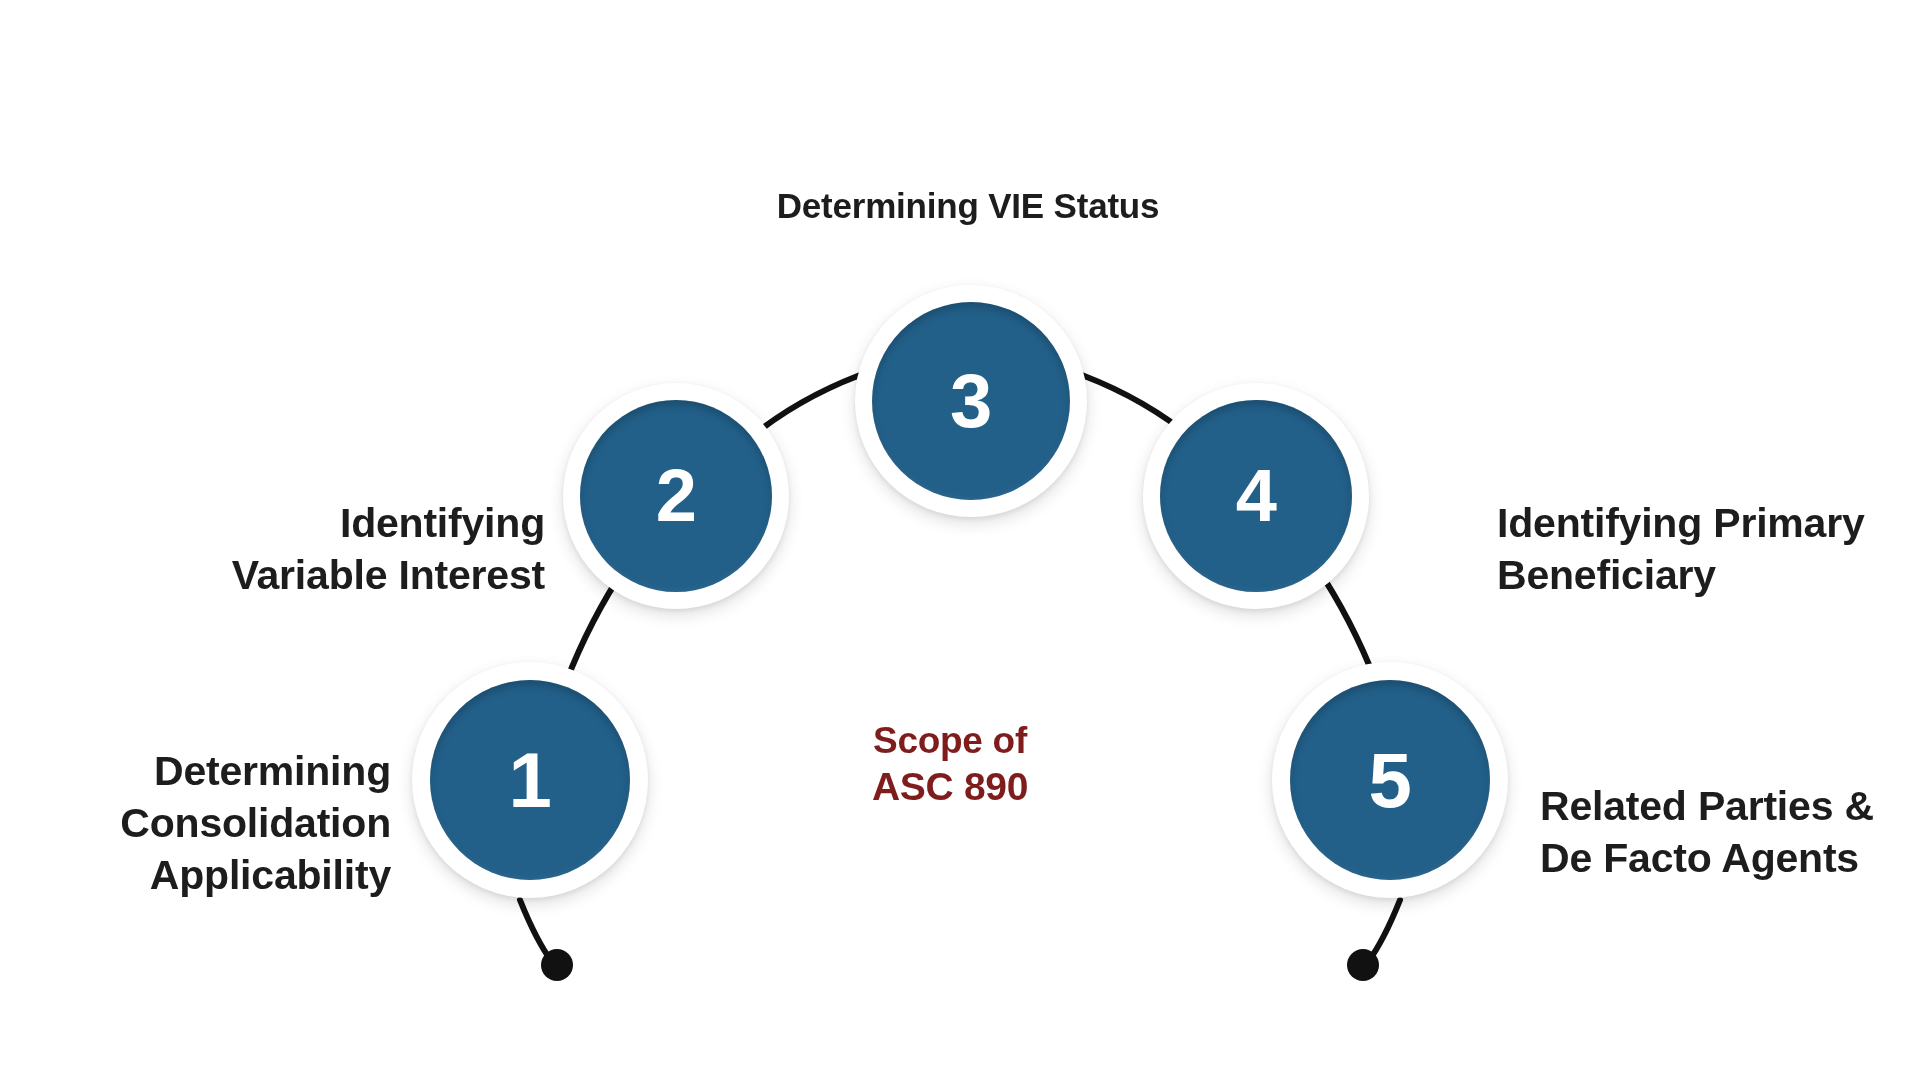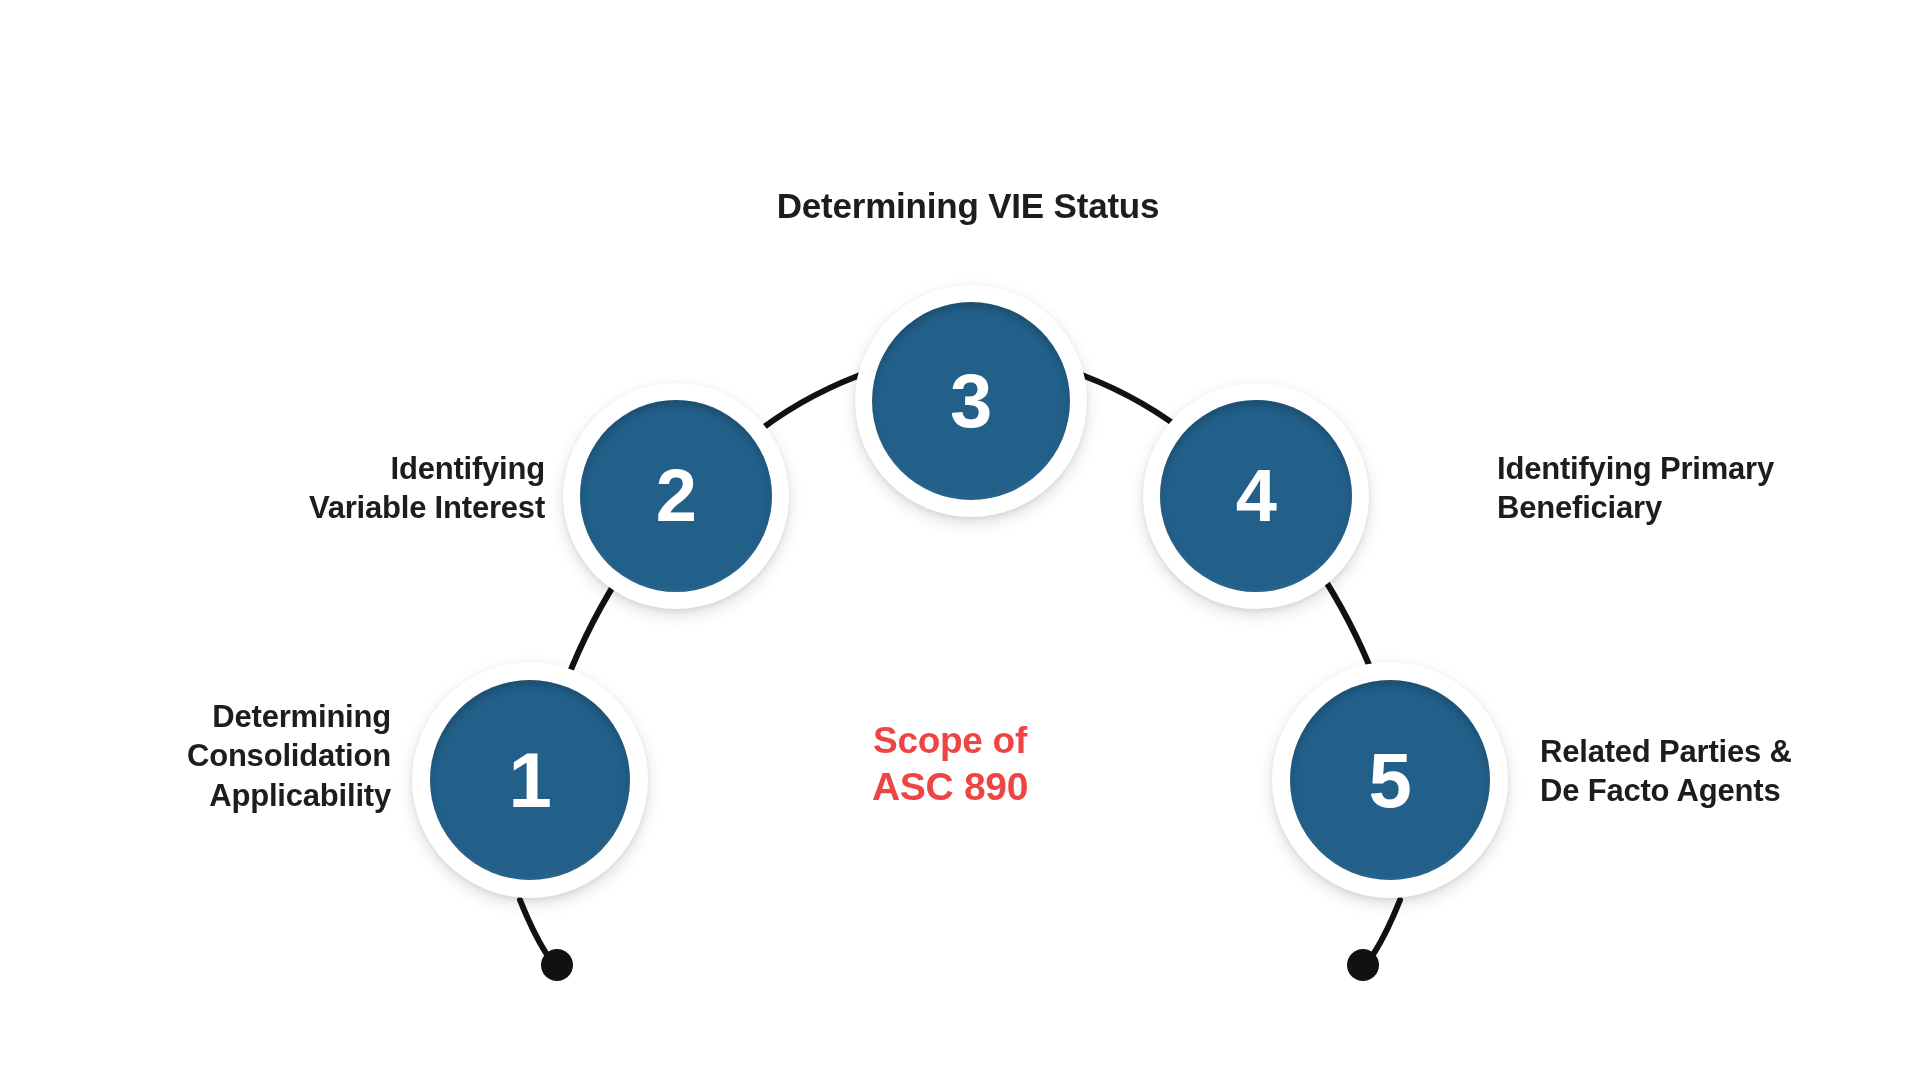--- a/index.html
+++ b/index.html
@@ -74,25 +74,26 @@
   #node-3 .disc { width: 198px; height: 198px; }
 
   #node-1 .num, #node-5 .num { font-size: 78px; }
   #node-2 .num, #node-4 .num { font-size: 74px; }
   #node-3 .num { font-size: 76px; }
 
   
   .label {
     position: absolute;
     font-weight: 700;
-    font-size: 31px;
+    font-size: 41px;
     line-height: 1.27;
     color: #1d1d1d;
     letter-spacing: -0.2px;
     white-space: pre-line;
+    margin-top: 48px;
   }
   .label.right-align { text-align: right; }
   .label.left-align  { text-align: left; }
 
   #label-1 { right: 1529px; top: 697px; width: 430px; }
   #label-2 { right: 1375px; top: 449px; width: 430px; }
   #label-4 { left: 1497px;  top: 449px; width: 430px; }
   #label-5 { left: 1540px;  top: 732px; width: 430px; }
 
   
@@ -109,21 +110,21 @@
   }
 
   
   #center-caption {
     position: absolute;
     left: 760px;
     top: 718px;
     width: 380px;
     text-align: center;
     line-height: 1.22;
-    color: #ef4444;
+    color: #7f1d1d;
   }
   #center-caption .line-a {
     display: block;
     font-size: 37px;
     font-weight: 600;
     letter-spacing: -0.3px;
   }
   #center-caption .line-b {
     display: block;
     font-size: 39px;

